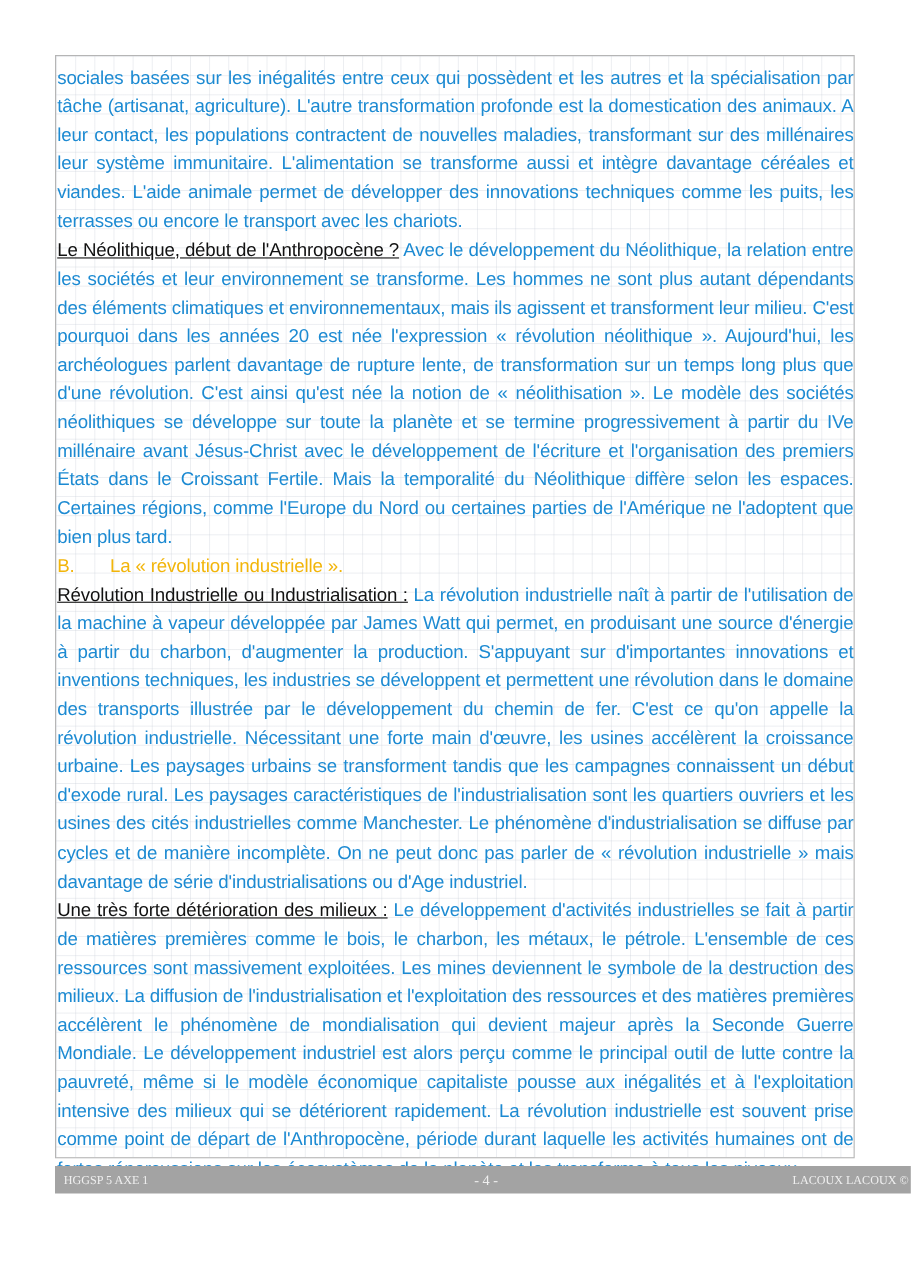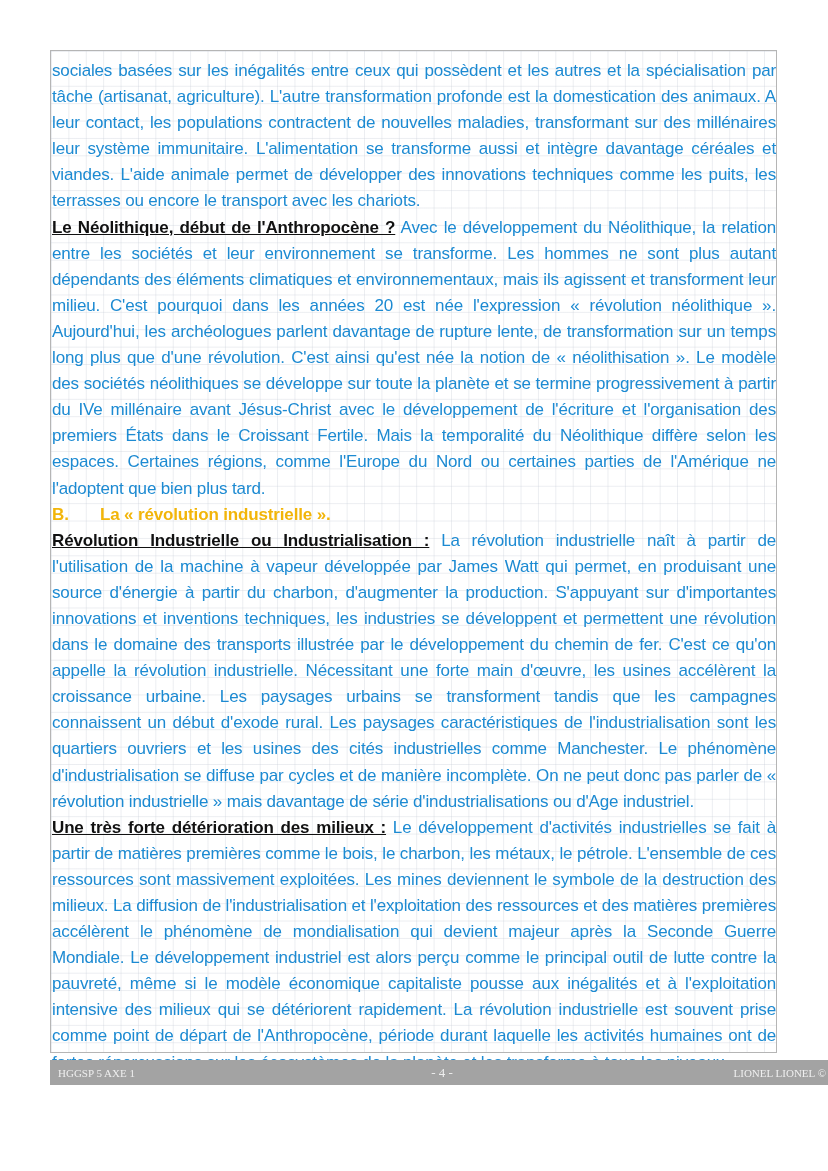--- a/index.html
+++ b/index.html
@@ -14,22 +14,22 @@
     background-size:17.4px 17.4px;
     box-sizing:border-box;
   }
   .content {
     position:absolute; left:52px; top:58px; width:724px;
     font-family:"Liberation Sans Narrow","Liberation Sans", sans-serif;
     font-size:17px; line-height:26.1px; color:#1c8ad2;
     text-align:justify; letter-spacing:-0.15px;
   }
   .content p { margin:0; }
-  .lead { color:#111; font-weight:bold; text-decoration:underline; }
-  .section-heading { color:#f2b50a; font-weight:bold; }
+  .lead { color:#111; font-weight:normal; text-decoration:underline; }
+  .section-heading { color:#f2b50a; font-weight:normal; }
   .section-heading .num { display:inline-block; width:48px; }
   .footer {
     position:absolute; left:50px; top:1060px; width:784px; height:25px;
     background:#a3a3a3; color:#efefef;
     font-family:"Liberation Serif", serif; font-size:11px;
     display:flex; align-items:center; justify-content:space-between;
     box-sizing:border-box; padding:0 8px;
   }
   .footer .page-num { font-size:13px; position:absolute; left:50%; transform:translateX(-50%); }
 </style>
@@ -54,14 +54,14 @@
   </p>
 
   <p>
     <span class="lead">Une très forte détérioration des milieux :</span><span> Le développement d'activités industrielles se fait à partir de matières premières comme le bois, le charbon, les métaux, le pétrole. L'ensemble de ces ressources sont massivement exploitées. Les mines deviennent le symbole de la destruction des milieux. La diffusion de l'industrialisation et l'exploitation des ressources et des matières premières accélèrent le phénomène de mondialisation qui devient majeur après la Seconde Guerre Mondiale. Le développement industriel est alors perçu comme le principal outil de lutte contre la pauvreté, même si le modèle économique capitaliste pousse aux inégalités et à l'exploitation intensive des milieux qui se détériorent rapidement. La révolution industrielle est souvent prise comme point de départ de l'Anthropocène, période durant laquelle les activités humaines ont de fortes répercussions sur les écosystèmes de la planète et les transforme à tous les niveaux.</span>
   </p>
 </div>
 
 <div class="footer">
   <span>HGGSP 5 AXE 1</span>
   <span class="page-num">- 4 -</span>
-  <span>LIONEL LIONEL ©</span>
+  <span>LACOUX LACOUX ©</span>
 </div>
 
 </body></html>

